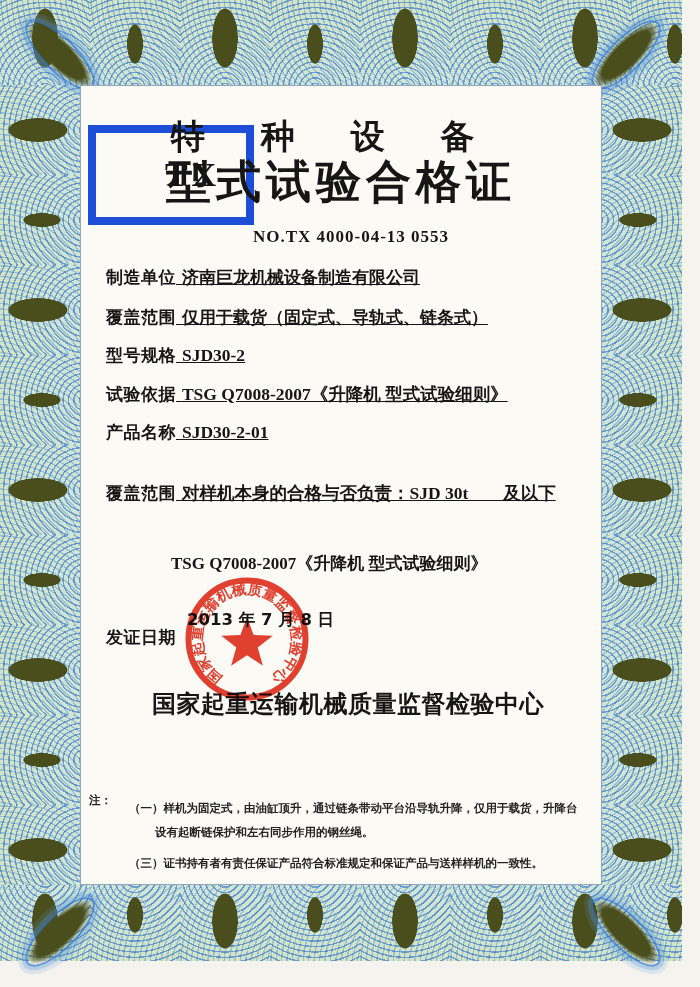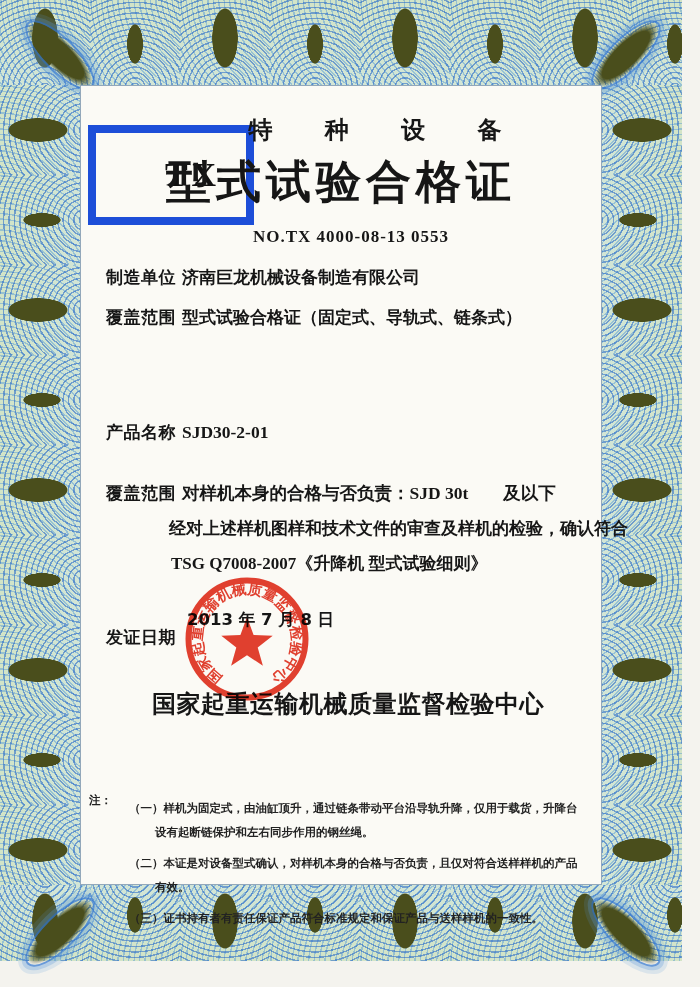--- a/index.html
+++ b/index.html
@@ -58,28 +58,28 @@
   .leaf-br{right:12px;bottom:14px;transform:rotate(45deg);}
 
   
   .sheet{position:absolute;left:80px;top:85px;width:522px;height:800px;
     background:#fbfaf5;border:1px solid #93a8ba;box-sizing:border-box;color:#161616;}
   .abs{position:absolute;}
 
   .badge{left:7px;top:39px;width:107px;height:84px;border:8px solid #1d4ed8;
     display:flex;align-items:center;justify-content:center;
     font:bold 34px "Liberation Serif","DejaVu Serif",serif;letter-spacing:4px;color:#111;padding-left:43px;}
-  .category{left:0;top:28px;width:100%;text-align:center;padding-left:90px;box-sizing:border-box;
-    font-size:24px;font-weight:bold;letter-spacing:22px;white-space:nowrap;}
+  .category{left:0;top:28px;width:100%;padding-left:90px;box-sizing:border-box;
+    font-size:34px;font-weight:bold;letter-spacing:22px;white-space:nowrap;}
   .title{left:0;top:66px;width:100%;text-align:center;box-sizing:border-box;
     font-size:45px;font-weight:bold;letter-spacing:5px;white-space:nowrap;}
   .certno{left:0;top:141px;width:100%;text-align:center;padding-left:20px;box-sizing:border-box;
     font:bold 17px "Liberation Serif","DejaVu Serif",serif;letter-spacing:1px;}
 
-  .row{left:25px;white-space:nowrap;font-size:17px;font-weight:bold;}
+  .row{left:25px;white-space:nowrap;font-size:17px;font-weight:bold;text-decoration:underline;}
   .row .lab{display:inline-block;width:70px;letter-spacing:0.5px;}
   .row .val{font-family:"Liberation Serif","DejaVu Sans",serif;font-size:17.5px;}
   .val-cjk{font-family:"DejaVu Sans",sans-serif !important;font-size:17px !important;}
 
   .cov-line{font-size:17px;font-weight:bold;white-space:nowrap;
     font-family:"Liberation Serif","DejaVu Sans",serif;}
 
   .issue-label{left:25px;top:524px;font-size:17px;font-weight:bold;letter-spacing:0.5px;margin-top:16px;}
   .issue-date{left:106px;top:523px;font-size:16.5px;font-weight:bold;white-space:nowrap;}
 
@@ -108,40 +108,47 @@
     <div class="leaf leaf-tr"></div>
     <div class="leaf leaf-bl"></div>
     <div class="leaf leaf-br"></div>
   </div>
 
   <div class="sheet">
 
     <div class="abs badge">TX</div>
     <div class="abs category">特 种 设 备</div>
     <div class="abs title">型式试验合格证</div>
-    <div class="abs certno">NO.TX 4000-08-13 0553</div>
+    <div class="abs certno">NO.TX 4000-04-13 0553</div>
 
     <div class="abs row" style="top:180px">
       <span class="lab">制造单位</span>
       <span class="val val-cjk">济南巨龙机械设备制造有限公司</span>
     </div>
     <div class="abs row" style="top:220px">
       <span class="lab">覆盖范围</span>
-      <span class="val val-cjk">型式试验合格证（固定式、导轨式、链条式）</span>
+      <span class="val val-cjk">仅用于载货（固定式、导轨式、链条式）</span>
+    </div>
+    <div class="abs row" style="top:258px">
+      <span class="lab">型号规格</span>
+      <span class="val">SJD30-2</span>
+    </div>
+    <div class="abs row" style="top:296px">
+      <span class="lab">试验依据</span>
+      <span class="val">TSG Q7008-2007《升降机 型式试验细则》</span>
     </div>
     <div class="abs row" style="top:335px">
       <span class="lab">产品名称</span>
       <span class="val">SJD30-2-01</span>
     </div>
 
     <div class="abs row" style="top:395px">
       <span class="lab">覆盖范围</span>
       <span class="val">对样机本身的合格与否负责：SJD 30t　　及以下</span>
     </div>
-    <div class="abs cov-line val-cjk" style="left:88px;top:431px;font-weight:bold">经对上述样机图样和技术文件的审查及样机的检验，确认符合</div>
     <div class="abs cov-line" style="left:90px;top:466px">TSG Q7008-2007《升降机 型式试验细则》</div>
 
     <div class="abs issue-label">发证日期</div>
     <div class="abs issue-date">2013 年 7 月 8 日</div>
 
     <div class="abs org">国家起重运输机械质量监督检验中心</div>
 
     <svg class="abs stamp" viewBox="0 0 136 136" xmlns="http://www.w3.org/2000/svg">
       <defs>
         <path id="stampArc" d="M 44.2 106.2 A 45 45 0 1 1 91.8 106.2" fill="none"></path>
@@ -150,19 +157,18 @@
       <polygon fill="#e2301f" points="68,46 74.6,63.9 93.7,64.7 78.7,76.5 83.9,94.8 68,84.2 52.1,94.8 57.3,76.5 42.3,64.7 61.4,63.9"></polygon>
       <text font-size="15" font-weight="bold" fill="#e2301f" font-family="DejaVu Sans, sans-serif">
         <textPath href="#stampArc" startOffset="0" textLength="232" lengthAdjust="spacingAndGlyphs">国家起重运输机械质量监督检验中心</textPath>
       </text>
     </svg>
 
     <div class="abs notes">
       <span class="prefix">注：</span>
       <div class="nlist">
         <p>（一）样机为固定式，由油缸顶升，通过链条带动平台沿导轨升降，仅用于载货，升降台设有起断链保护和左右同步作用的钢丝绳。</p>
-        <p>（二）本证是对设备型式确认，对样机本身的合格与否负责，且仅对符合送样样机的产品有效。</p>
         <p>（三）证书持有者有责任保证产品符合标准规定和保证产品与送样样机的一致性。</p>
       </div>
     </div>
 
   </div>
 </div>
 
 </body></html>

